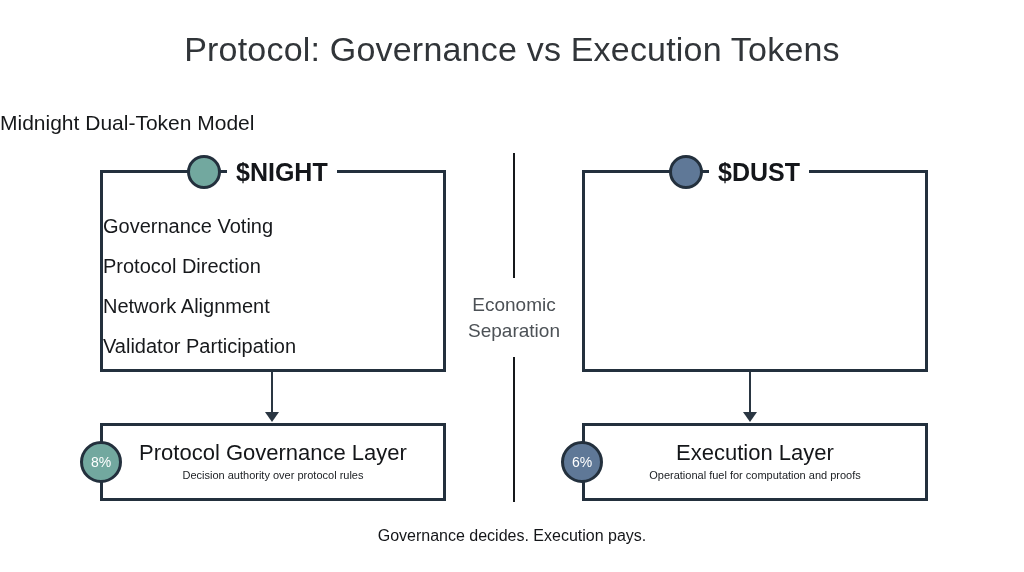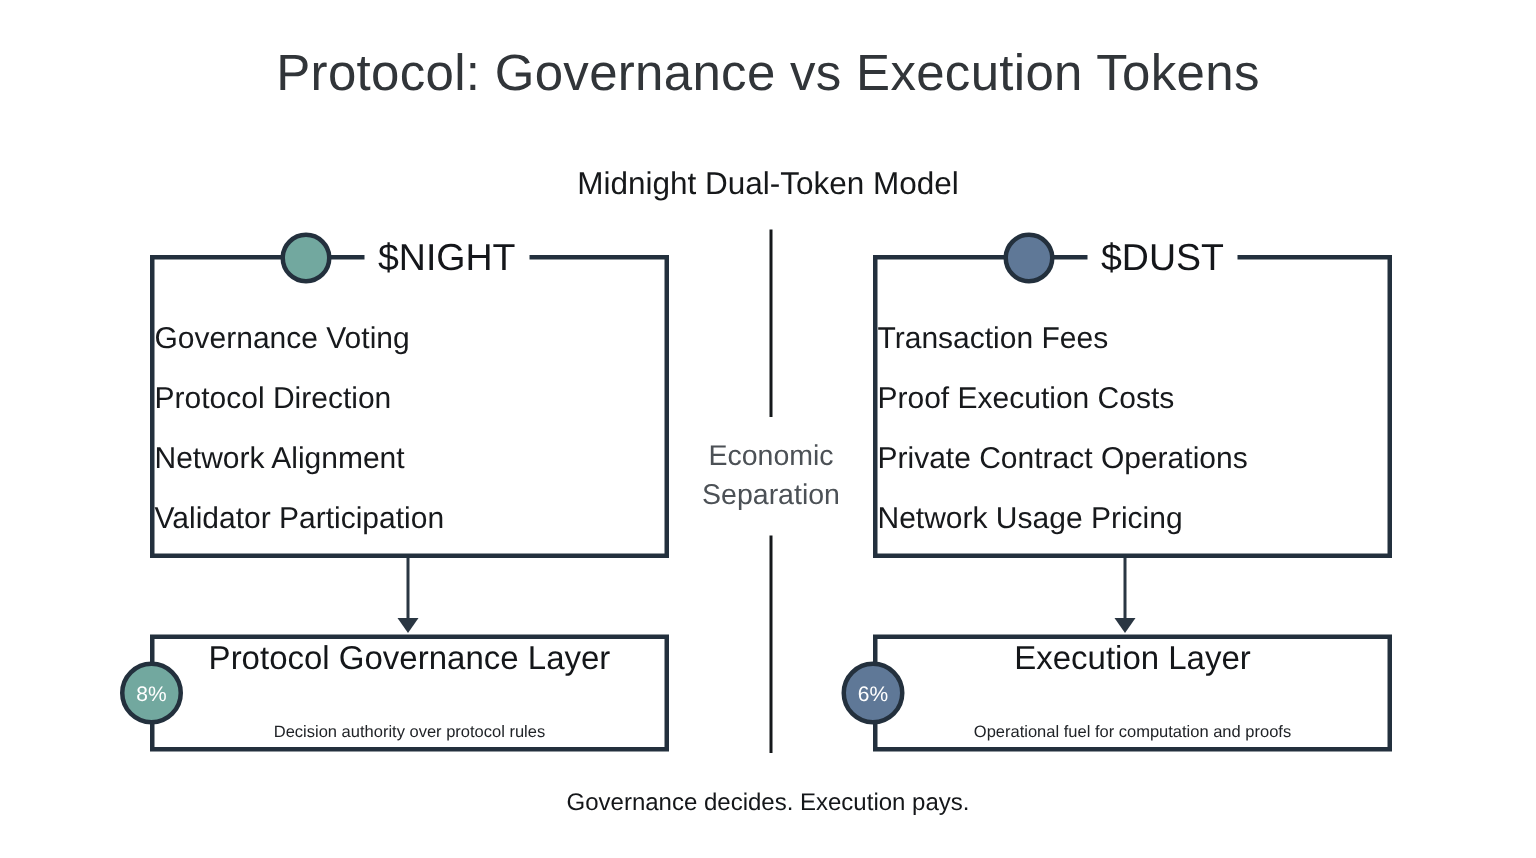--- a/index.html
+++ b/index.html
@@ -27,21 +27,20 @@
     font-weight: 400;
     color: #313539;
     margin: 0;
     letter-spacing: 0.2px;
   }
   .subtitle {
     position: absolute;
     top: 111px;
     left: 0;
     width: 1024px;
-    text-align: center;
     font-size: 21px;
     color: #16181a;
   }
 
   
   .panel {
     position: absolute;
     top: 170px;
     width: 346px;
     height: 202px;
@@ -51,22 +50,23 @@
   }
   .panel-night { left: 100px; }
   .panel-dust  { left: 582px; }
 
   .panel-header {
     position: absolute;
     top: -18px;
     left: 84px;
     display: flex;
     align-items: center;
-    gap: 22px;
+    gap: 6px;
     height: 34px;
+    font-weight: bold;
   }
   .dot {
     width: 28px;
     height: 28px;
     border-radius: 50%;
     border: 3px solid #23303d;
     box-sizing: content-box;
   }
   .token-label {
     font-size: 25px;
@@ -136,21 +136,21 @@
   .layer-box {
     position: absolute;
     top: 423px;
     width: 346px;
     height: 78px;
     border: 3px solid #23303d;
     background: #ffffff;
     box-sizing: border-box;
     display: flex;
     flex-direction: column;
-    justify-content: space-between;
+    justify-content: center;
     align-items: center;
   }
   .layer-night { left: 100px; }
   .layer-dust  { left: 582px; }
   .layer-title {
     font-size: 22px;
     color: #141619;
     line-height: 26px;
     white-space: nowrap;
   }
@@ -208,26 +208,20 @@
       <li>Network Alignment</li>
       <li>Validator Participation</li>
     </ul>
   </div>
 
   <div class="panel panel-dust">
     <div class="panel-header">
       <span class="dot" style="background-color: rgb(95, 120, 151);"></span>
       <span class="token-label">$DUST</span>
     </div>
-    <ul class="panel-items">
-      <li>Transaction Fees</li>
-      <li>Proof Execution Costs</li>
-      <li>Private Contract Operations</li>
-      <li>Network Usage Pricing</li>
-    </ul>
   </div>
 
   <div class="vline vline-top"></div>
   <div class="divider-label">
     <div>Economic</div>
     <div>Separation</div>
   </div>
   <div class="vline vline-bottom"></div>
 
   <div class="arrow arrow-left"></div>

